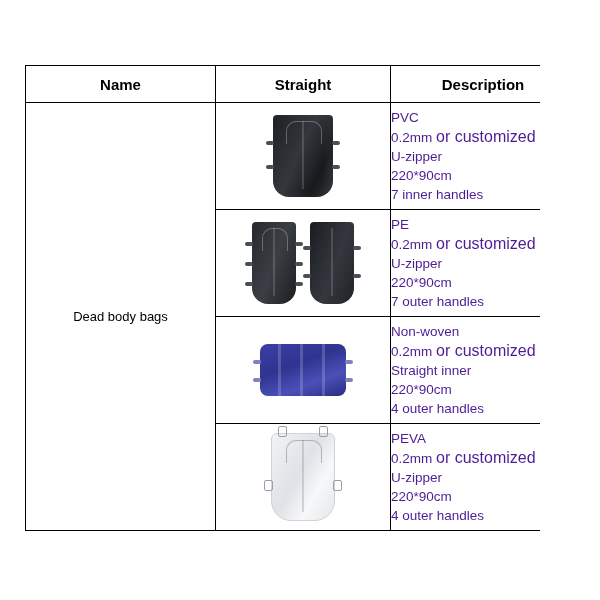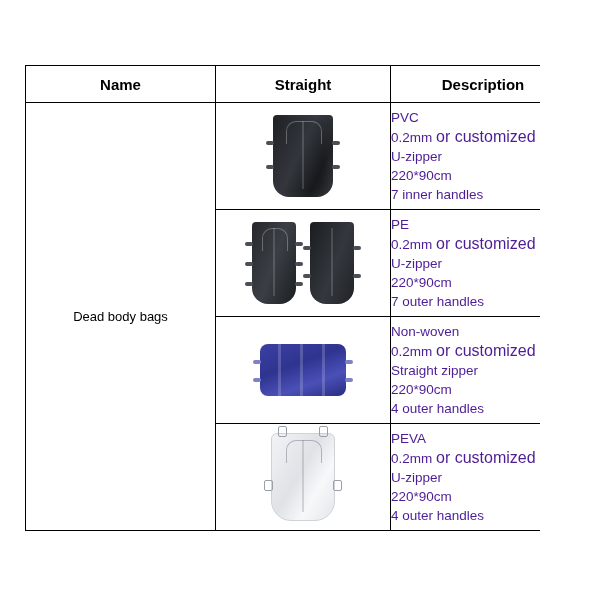--- a/index.html
+++ b/index.html
@@ -239,21 +239,21 @@
               <div class="handle h-l" style="top:16px;"></div>
               <div class="handle h-l" style="top:34px;"></div>
               <div class="handle h-r" style="top:16px;"></div>
               <div class="handle h-r" style="top:34px;"></div>
             </div>
           </div>
         </td>
         <td class="desccell">
           <div class="desc-line">Non-woven</div>
           <div class="desc-line"><span>0.2mm</span> <span class="small">or customized</span></div>
-          <div class="desc-line">Straight zipper</div>
+          <div class="desc-line">Straight inner</div>
           <div class="desc-line">220*90cm</div>
           <div class="desc-line">4 outer handles</div>
         </td>
       </tr>
 
       <tr>
         <td class="piccell">
           <div class="pic-wrap">
             <div class="bag peva">
               <div class="zip-u"></div>

